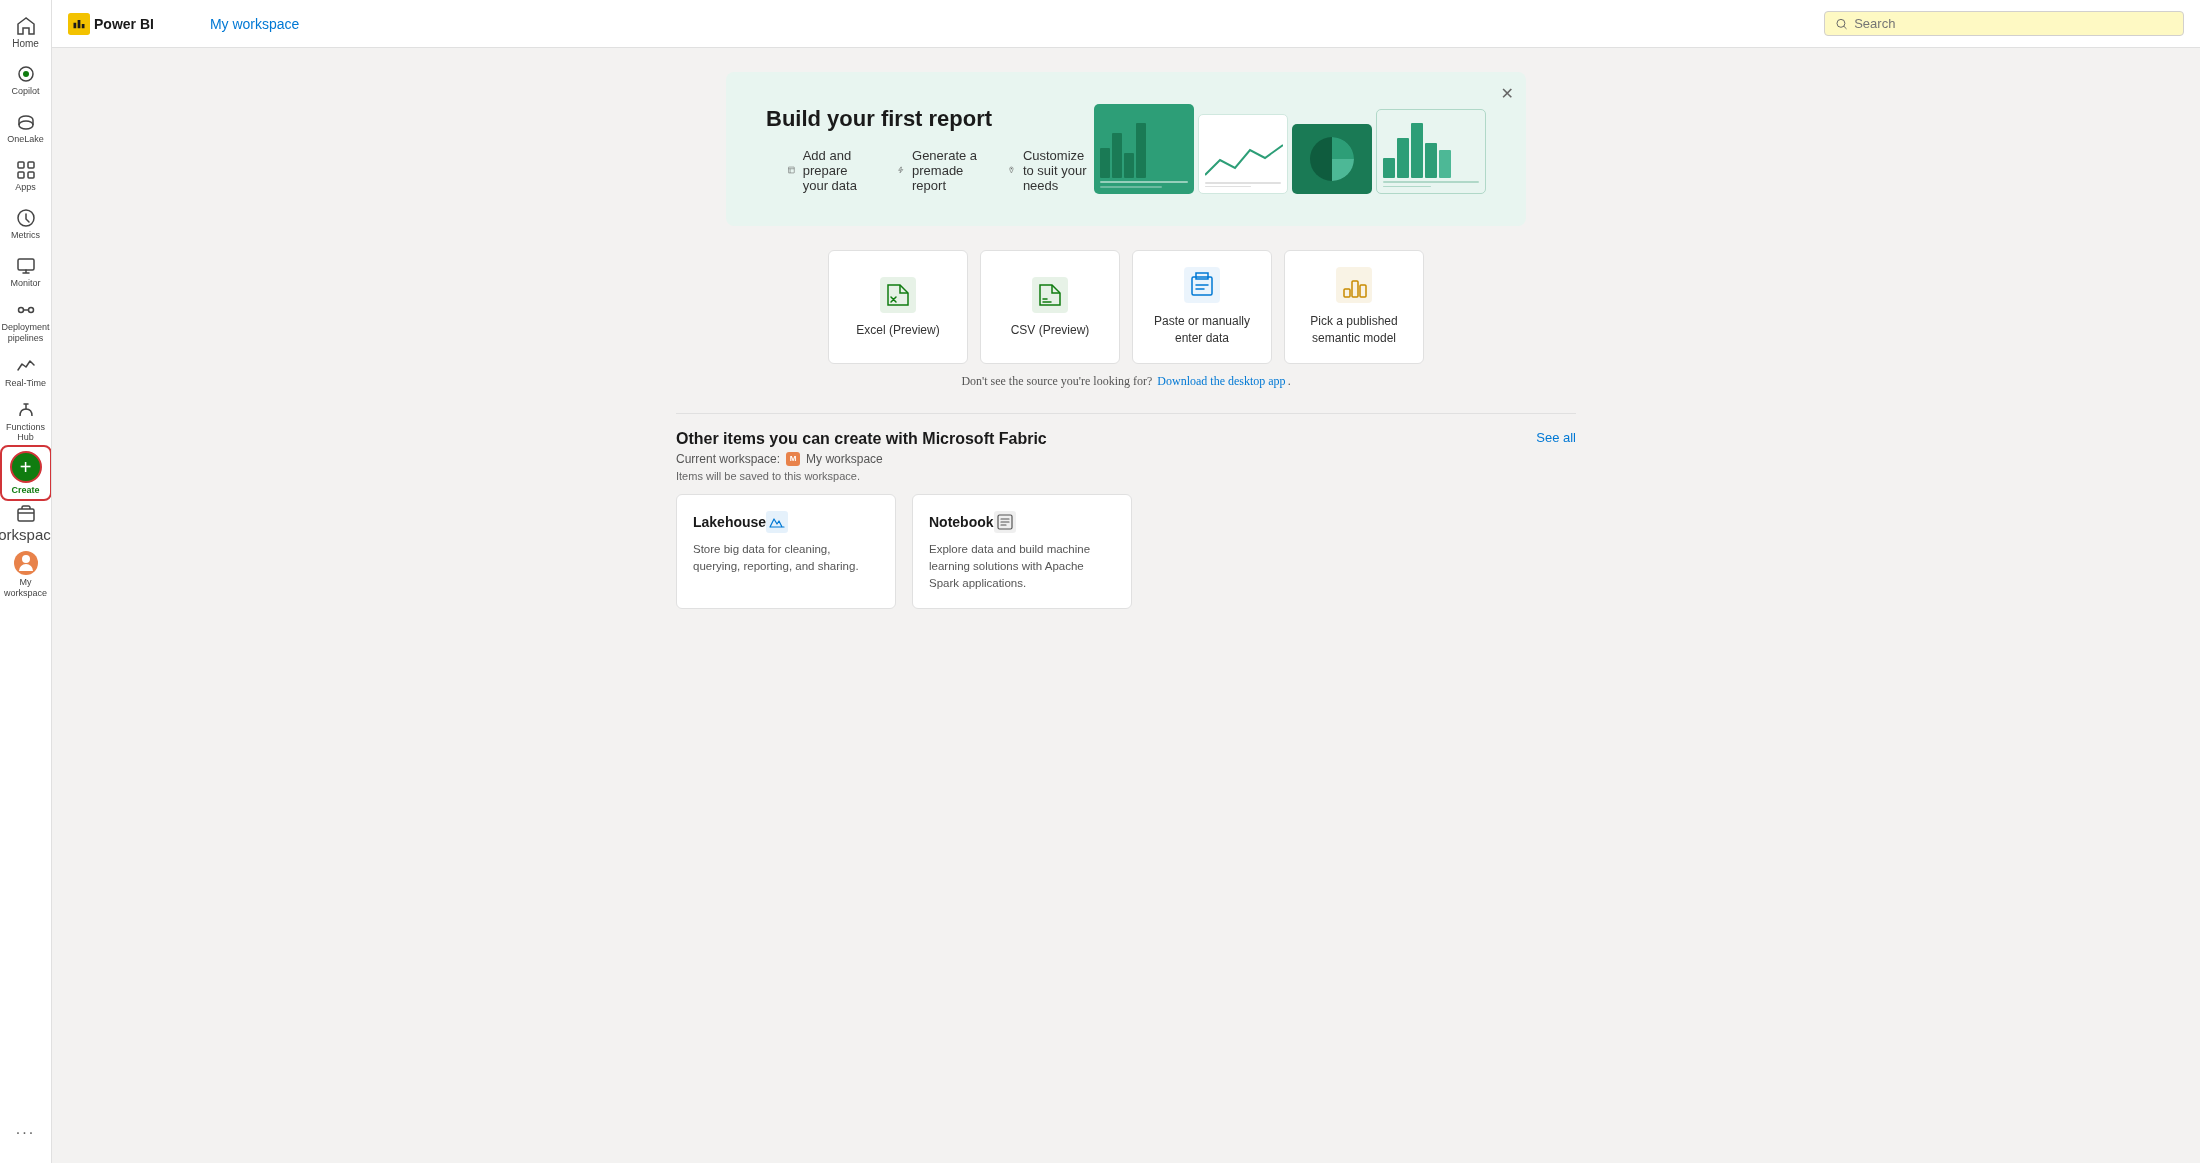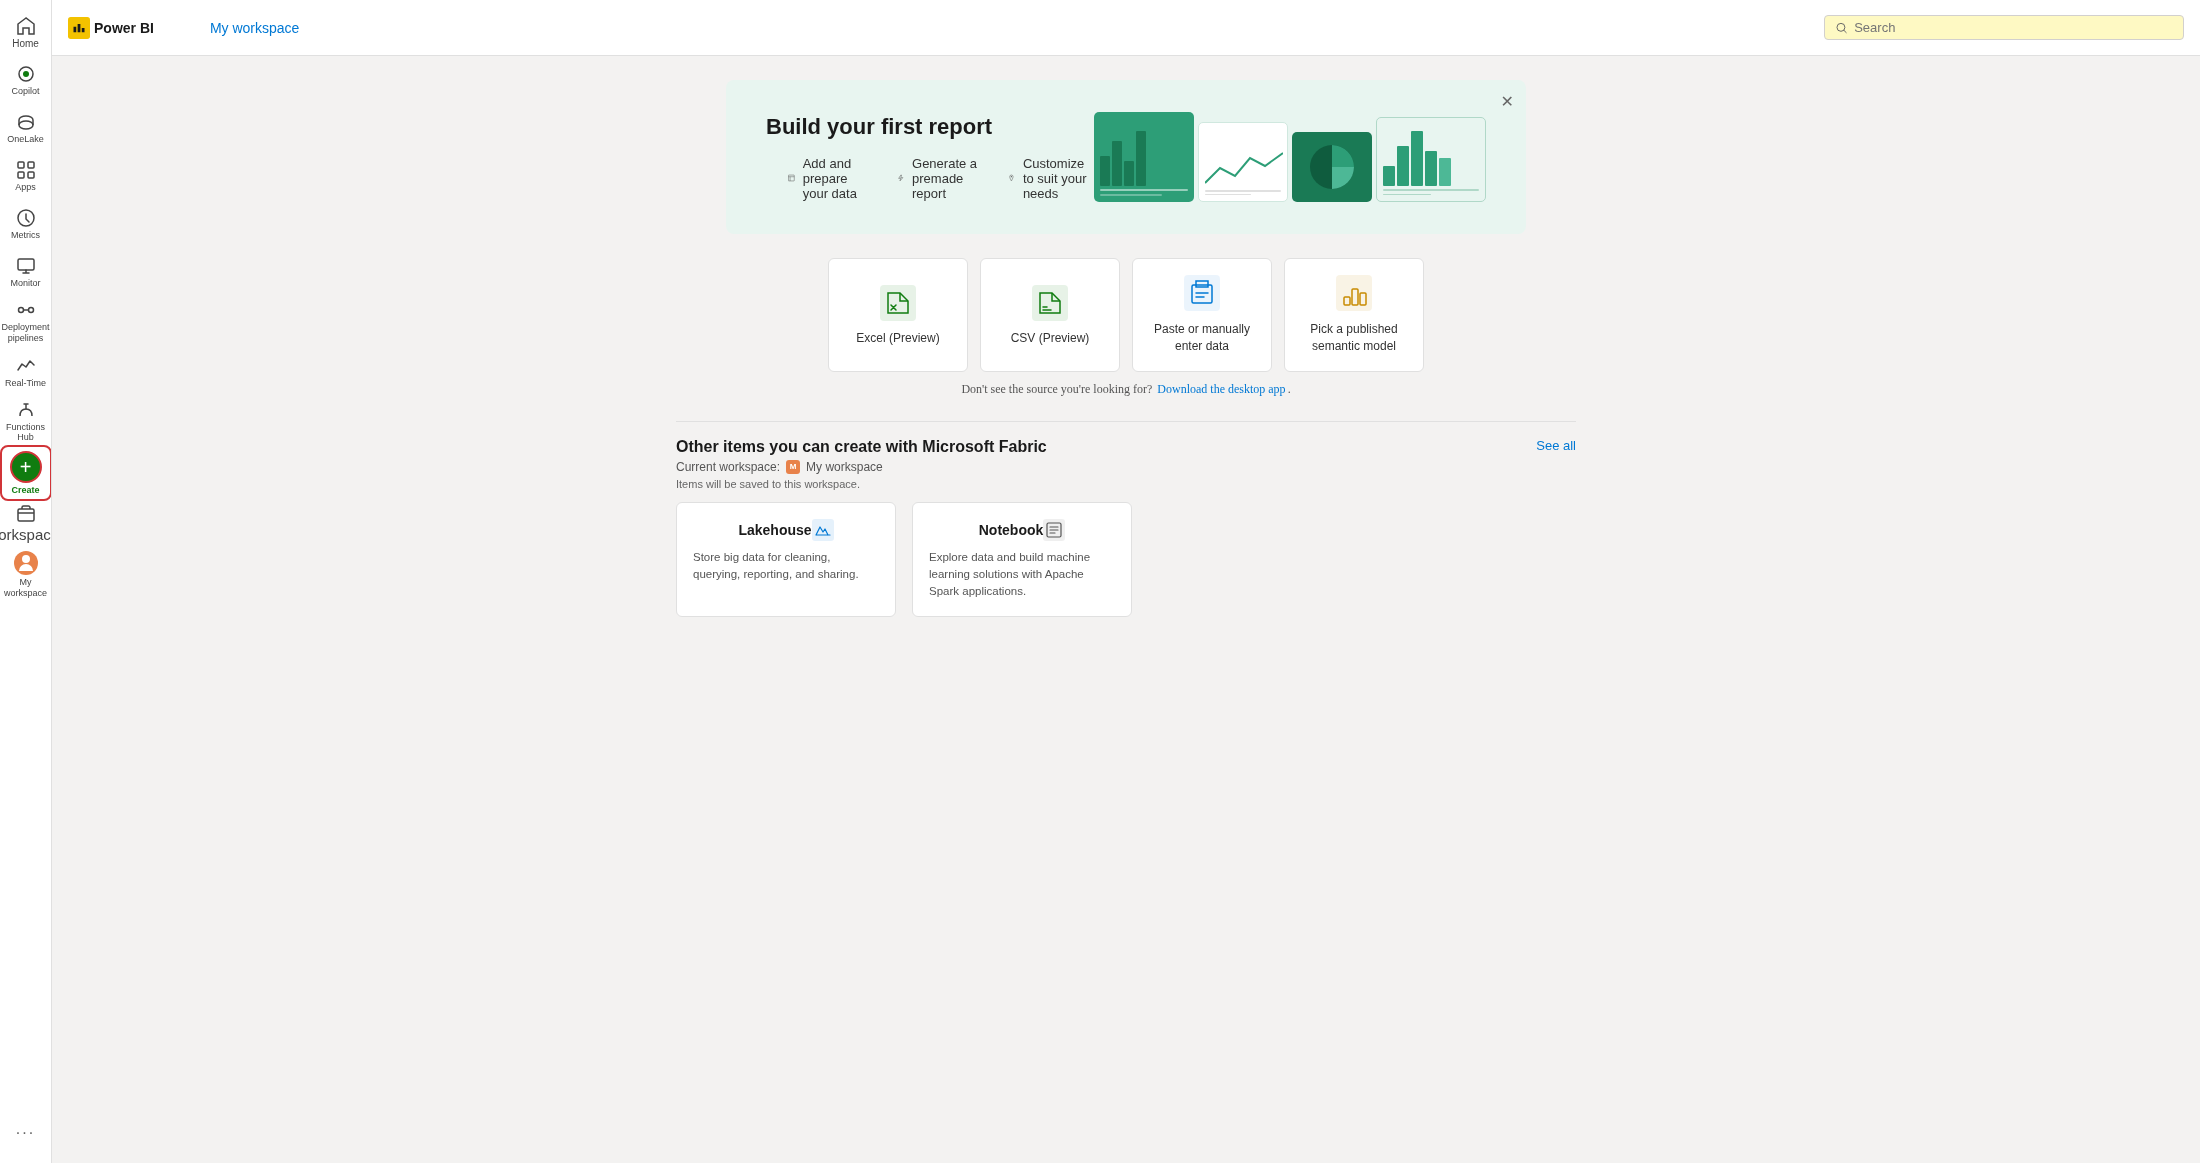--- a/index.html
+++ b/index.html
@@ -62,21 +62,21 @@
     
     .main-wrap {
       flex: 1;
       display: flex;
       flex-direction: column;
       overflow: hidden;
     }
 
     
     .topbar {
-      height: 56px;
+      height: 48px;
       background: #fff;
       border-bottom: 1px solid #e0e0e0;
       display: flex;
       align-items: center;
       padding: 0 16px;
       gap: 28px;
       flex-shrink: 0;
     }
     .topbar-logo {
       display: flex;
@@ -292,21 +292,21 @@
       border-radius: 6px;
       width: 220px;
       padding: 16px;
       display: flex;
       flex-direction: column;
       gap: 8px;
       cursor: pointer;
     }
     .fabric-card-header {
       display: flex;
-      justify-content: center;
+      justify-content: flex-start;
       align-items: center;
     }
     .fabric-card-title {
       font-size: 14px;
       font-weight: 600;
       color: #1a1a1a;
     }
     .fabric-card-desc {
       font-size: 11.5px;
       color: #555;

